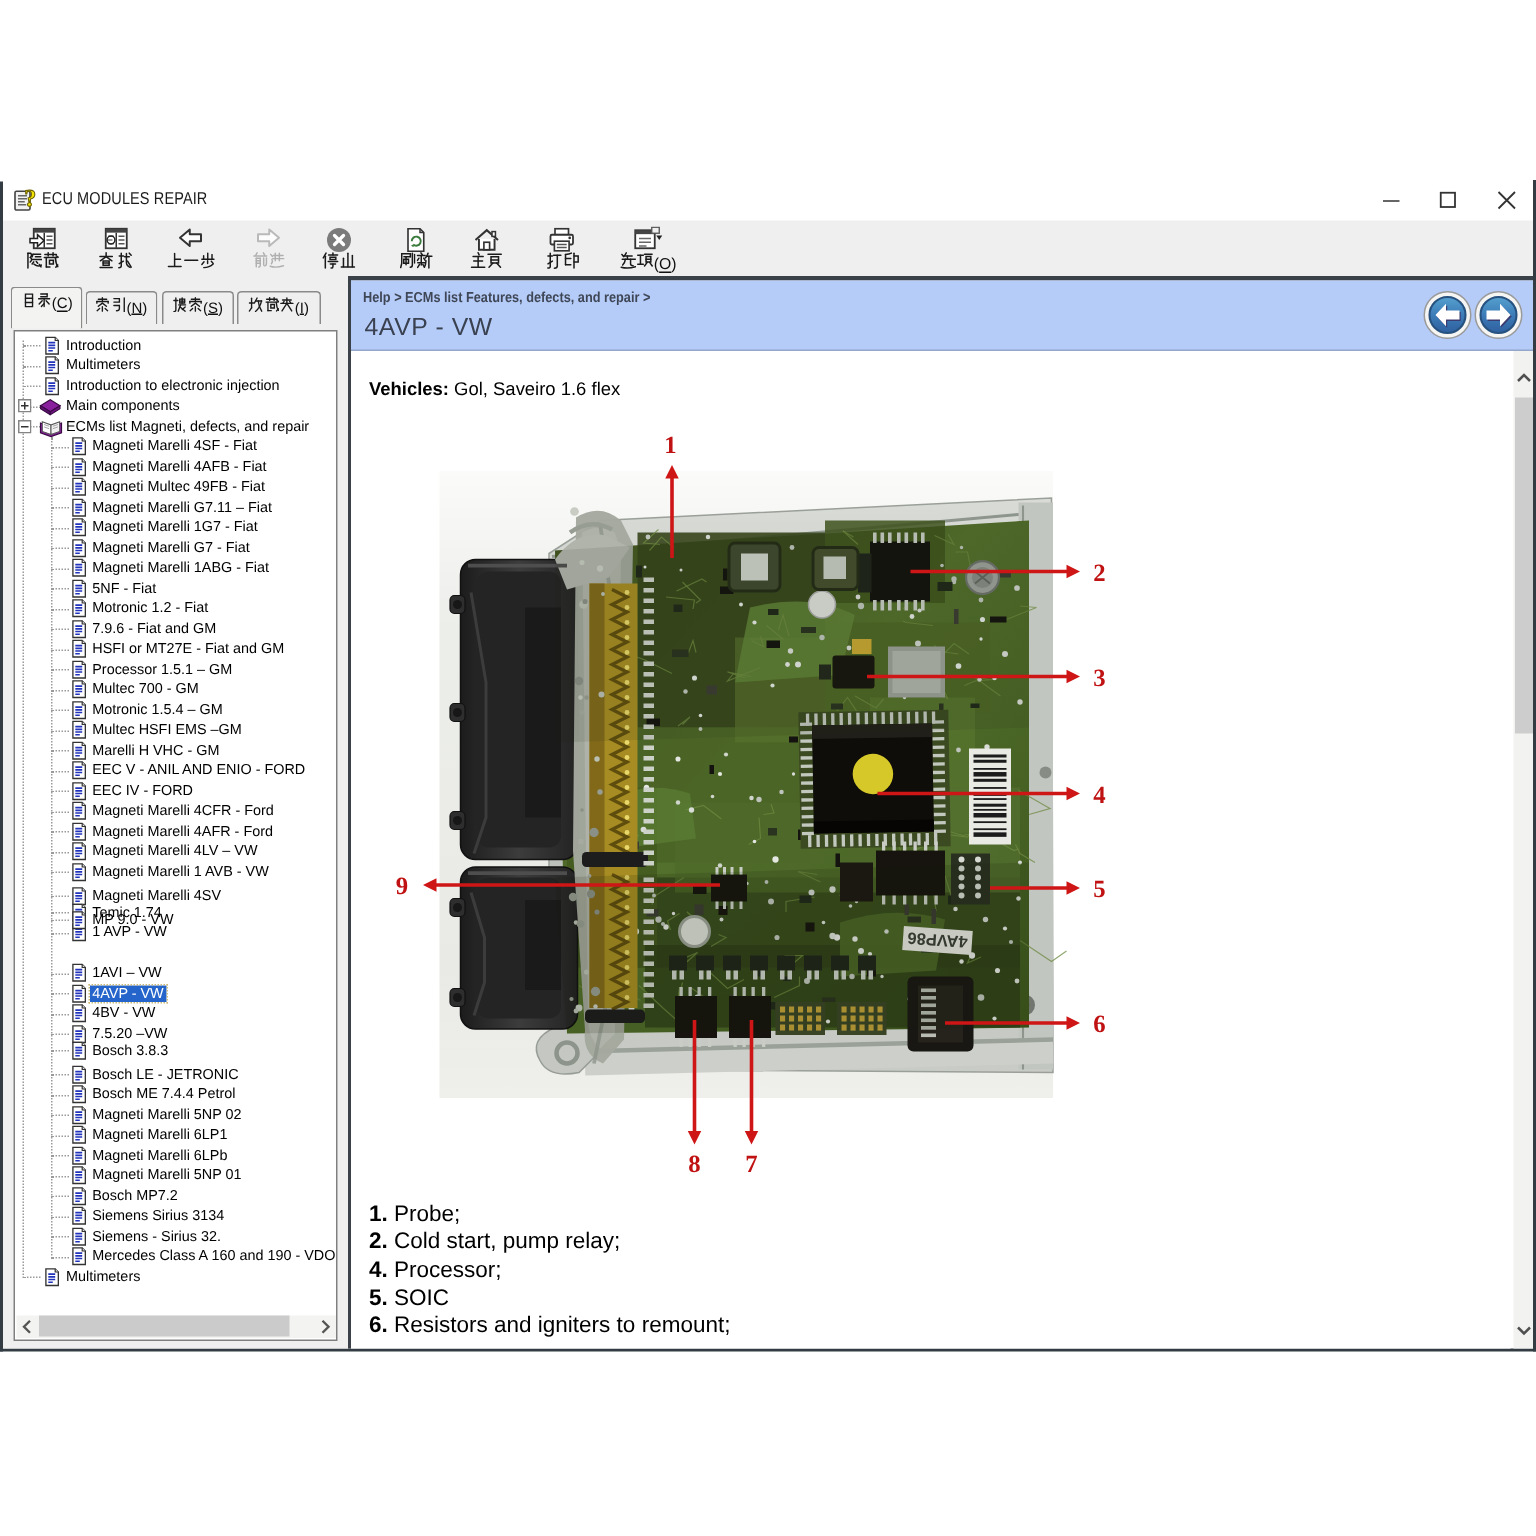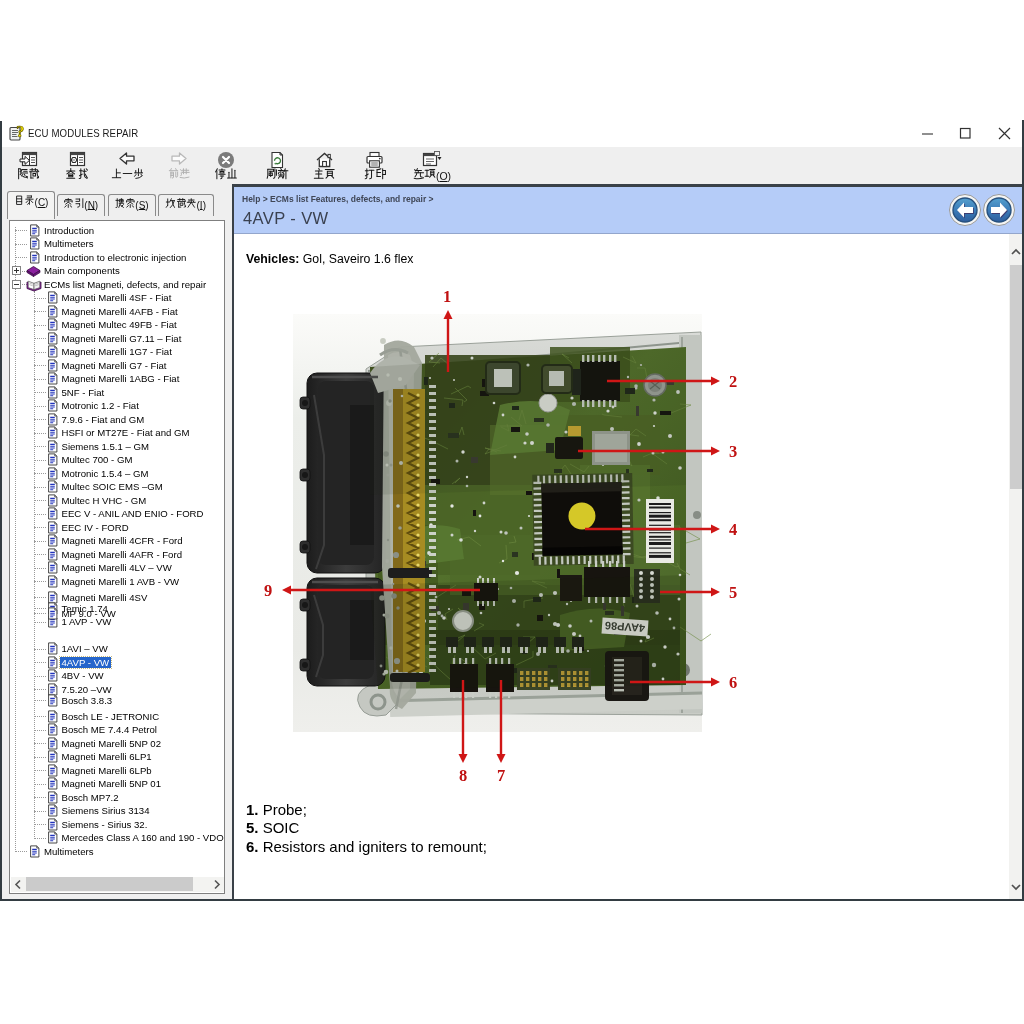--- a/index.html
+++ b/index.html
@@ -586,21 +586,21 @@
         </div>
         <div class="trow" style="top:219.0px">
           <span class="hconn" style="left:23.5px"></span>
           <span class="ticon" style="left:36.5px">
             <svg width="11" height="13" viewBox="0 0 11 13">
               <path d="M1.6,0.9 h6.2 l2.1,2.1 v9 h-8.3 z" fill="#fff" stroke="#333" stroke-width="0.9"></path>
               <path d="M7.8,0.9 v2.1 h2.1" fill="#ddd" stroke="#333" stroke-width="0.8"></path>
               <path d="M3.2,4.4 h4.6 M3.2,6.2 h4.6 M3.2,8 h4.6 M3.2,9.8 h3" stroke="#2233bb" stroke-width="1.1"></path>
             </svg>
           </span>
-          <span class="ttxt" style="left:49.5px">Siemens 1.5.1 – GM</span>
+          <span class="ttxt" style="left:49.5px">Processor 1.5.1 – GM</span>
         </div>
         <div class="trow" style="top:232.5px">
           <span class="hconn" style="left:23.5px"></span>
           <span class="ticon" style="left:36.5px">
             <svg width="11" height="13" viewBox="0 0 11 13">
               <path d="M1.6,0.9 h6.2 l2.1,2.1 v9 h-8.3 z" fill="#fff" stroke="#333" stroke-width="0.9"></path>
               <path d="M7.8,0.9 v2.1 h2.1" fill="#ddd" stroke="#333" stroke-width="0.8"></path>
               <path d="M3.2,4.4 h4.6 M3.2,6.2 h4.6 M3.2,8 h4.6 M3.2,9.8 h3" stroke="#2233bb" stroke-width="1.1"></path>
             </svg>
           </span>
@@ -619,32 +619,32 @@
         </div>
         <div class="trow" style="top:259.5px">
           <span class="hconn" style="left:23.5px"></span>
           <span class="ticon" style="left:36.5px">
             <svg width="11" height="13" viewBox="0 0 11 13">
               <path d="M1.6,0.9 h6.2 l2.1,2.1 v9 h-8.3 z" fill="#fff" stroke="#333" stroke-width="0.9"></path>
               <path d="M7.8,0.9 v2.1 h2.1" fill="#ddd" stroke="#333" stroke-width="0.8"></path>
               <path d="M3.2,4.4 h4.6 M3.2,6.2 h4.6 M3.2,8 h4.6 M3.2,9.8 h3" stroke="#2233bb" stroke-width="1.1"></path>
             </svg>
           </span>
-          <span class="ttxt" style="left:49.5px">Multec SOIC EMS –GM</span>
+          <span class="ttxt" style="left:49.5px">Multec HSFI EMS –GM</span>
         </div>
         <div class="trow" style="top:273.0px">
           <span class="hconn" style="left:23.5px"></span>
           <span class="ticon" style="left:36.5px">
             <svg width="11" height="13" viewBox="0 0 11 13">
               <path d="M1.6,0.9 h6.2 l2.1,2.1 v9 h-8.3 z" fill="#fff" stroke="#333" stroke-width="0.9"></path>
               <path d="M7.8,0.9 v2.1 h2.1" fill="#ddd" stroke="#333" stroke-width="0.8"></path>
               <path d="M3.2,4.4 h4.6 M3.2,6.2 h4.6 M3.2,8 h4.6 M3.2,9.8 h3" stroke="#2233bb" stroke-width="1.1"></path>
             </svg>
           </span>
-          <span class="ttxt" style="left:49.5px">Multec H VHC - GM</span>
+          <span class="ttxt" style="left:49.5px">Marelli H VHC - GM</span>
         </div>
         <div class="trow" style="top:286.5px">
           <span class="hconn" style="left:23.5px"></span>
           <span class="ticon" style="left:36.5px">
             <svg width="11" height="13" viewBox="0 0 11 13">
               <path d="M1.6,0.9 h6.2 l2.1,2.1 v9 h-8.3 z" fill="#fff" stroke="#333" stroke-width="0.9"></path>
               <path d="M7.8,0.9 v2.1 h2.1" fill="#ddd" stroke="#333" stroke-width="0.8"></path>
               <path d="M3.2,4.4 h4.6 M3.2,6.2 h4.6 M3.2,8 h4.6 M3.2,9.8 h3" stroke="#2233bb" stroke-width="1.1"></path>
             </svg>
           </span>
@@ -1689,20 +1689,22 @@
           <path d="M251,395 V470" stroke="#cf1616" stroke-width="2.4"></path>
           <path d="M251,478 l-4.5,-9 h9 z" fill="#cf1616"></path>
           <text x="251" y="496" text-anchor="middle" font-family="Liberation Serif, serif" font-size="16.5" font-weight="bold" fill="#c01212">7</text>
           <path d="M213,395 V470" stroke="#cf1616" stroke-width="2.4"></path>
           <path d="M213,478 l-4.5,-9 h9 z" fill="#cf1616"></path>
           <text x="213" y="496" text-anchor="middle" font-family="Liberation Serif, serif" font-size="16.5" font-weight="bold" fill="#c01212">8</text>
         </svg>
       </div>
       <div id="dlist">
         <div><b>1.</b> Probe;</div>
+        <div><b>2.</b> Cold start, pump relay;</div>
+        <div><b>4.</b> Processor;</div>
         <div><b>5.</b> SOIC</div>
         <div><b>6.</b> Resistors and igniters to remount;</div>
       </div>
     </div>
     <div id="vscroll">
       <svg class="chev" style="top:12px" viewBox="0 0 12 12">
         <path d="M2,8 L6,4 L10,8" fill="none" stroke="#505050" stroke-width="1.7"></path>
       </svg>
       <svg class="chev" style="bottom:6px" viewBox="0 0 12 12">
         <path d="M2,4 L6,8 L10,4" fill="none" stroke="#505050" stroke-width="1.7"></path>

